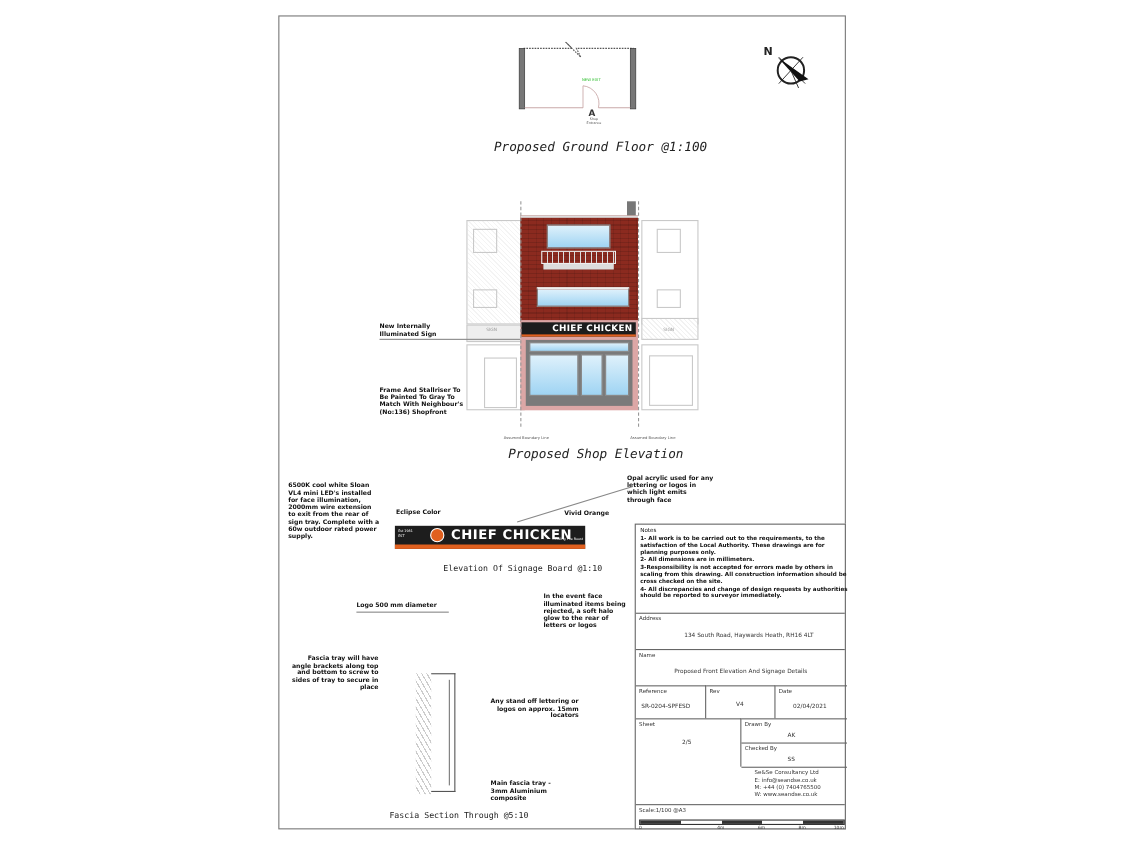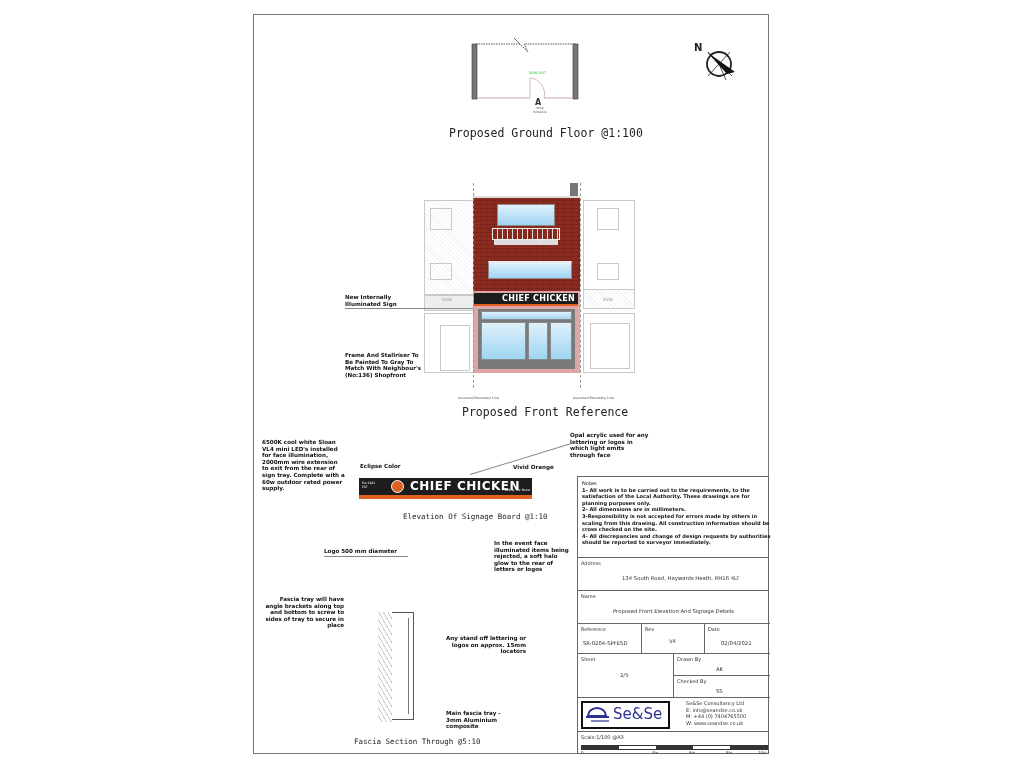--- a/index.html
+++ b/index.html
@@ -1,20 +1,20 @@
 <!DOCTYPE html>
 <html><head>
 <meta charset="utf-8">
 <style>
   html,body{margin:0;padding:0;background:#ffffff;}
   body{width:1024px;height:768px;position:relative;overflow:hidden;font-family:"DejaVu Sans",sans-serif;color:#222;}
   .sheet{position:absolute;left:253px;top:14px;width:516px;height:740px;border:1.5px solid #777;box-sizing:border-box;background:#fff;}
   .abs{position:absolute;}
   .title{font-family:"DejaVu Sans Mono",monospace;font-size:10.5px;color:#222;letter-spacing:0px;white-space:nowrap;}
-  .title-lg{font-size:11.5px;}
+  .title-lg{font-size:11.5px;font-style:italic;}
   .note{font-family:"DejaVu Sans",sans-serif;font-size:5.6px;line-height:6.6px;color:#111;font-weight:bold;}
   .tiny{font-size:3.4px;color:#555;white-space:nowrap;}
   .lead{position:absolute;height:0;border-top:0.8px solid #888;transform-origin:0 0;}
   
   .tb{position:absolute;left:577px;top:476px;width:192px;height:278px;border:1px solid #666;box-sizing:border-box;background:#fff;}
   .tb-cell{position:absolute;border-top:1px solid #666;box-sizing:border-box;}
   .tb-label{position:absolute;left:3px;top:2px;font-size:5px;color:#333;}
   .tb-val{position:absolute;font-size:5.3px;color:#333;white-space:nowrap;}
   .notes-text{font-size:5.1px;line-height:6.6px;font-weight:bold;color:#111;padding:3px 4px;}
   
@@ -86,21 +86,21 @@
   <div class="abs win" style="left:61px;top:128px;width:91px;height:9px;"></div>
   <div class="abs win" style="left:61px;top:139px;width:45px;height:38px;"></div>
   <div class="abs win" style="left:108px;top:139px;width:20px;height:38px;"></div>
   <div class="abs win" style="left:130px;top:139px;width:22px;height:38px;"></div>
 
   <div class="abs" style="left:53px;top:0;width:0;height:205px;border-left:0.6px dashed #999;"></div>
   <div class="abs" style="left:160px;top:0;width:0;height:205px;border-left:0.6px dashed #999;"></div>
 </div>
 <div class="abs tiny" style="left:458px;top:396px;">Assumed Boundary Line</div>
 <div class="abs tiny" style="left:573px;top:396px;">Assumed Boundary Line</div>
-<div class="abs title title-lg" style="left:462px;top:405px;">Proposed Front Reference</div>
+<div class="abs title title-lg" style="left:462px;top:405px;">Proposed Shop Elevation</div>
 
 <div class="abs note" style="left:345px;top:294px;width:62px;">New Internally Illuminated Sign</div>
 <div class="lead" style="left:345px;top:308px;width:128px;"></div>
 <div class="abs note" style="left:345px;top:352px;width:80px;">Frame And Stallriser To Be Painted To Gray To Match With Neighbour's (No:136) Shopfront</div>
 
 <div class="abs note" style="left:262px;top:439px;width:84px;">6500K cool white Sloan VL4 mini LED's installed for face illumination, 2000mm wire extension to exit from the rear of sign tray. Complete with a 60w outdoor rated power supply.</div>
 <div class="abs note" style="left:360px;top:463px;">Eclipse Color</div>
 <div class="abs note" style="left:513px;top:464px;">Vivid Orange</div>
 <div class="abs note" style="left:570px;top:432px;width:80px;">Opal acrylic used for any lettering or logos in which light emits through face</div>
 <div class="lead" style="left:470px;top:474px;width:110px;transform:rotate(-17deg);"></div>
@@ -160,30 +160,20 @@
     <span class="tb-val" style="left:42px;top:18px;">2/5</span>
   </div>
   <div class="tb-cell" style="left:96px;top:176px;width:96px;height:22px;">
     <span class="tb-label">Drawn By</span>
     <span class="tb-val" style="left:42px;top:12px;">AK</span>
   </div>
   <div class="tb-cell" style="left:96px;top:198px;width:96px;height:22px;">
     <span class="tb-label">Checked By</span>
     <span class="tb-val" style="left:42px;top:12px;">SS</span>
   </div>
-  <div class="tb-cell" style="left:0;top:220px;width:96px;height:34px;">
-    <div style="position:absolute;left:3px;top:3px;width:89px;height:28px;border:2.5px solid #111;box-sizing:border-box;">
-      <svg width="26" height="20" viewBox="0 0 26 20" style="position:absolute;left:2px;top:1px;">
-        <path d="M3 12 A9 8 0 0 1 21 12 Z" fill="none" stroke="#2e3192" stroke-width="2"></path>
-        <line x1="1" y1="13" x2="24" y2="13" stroke="#2e3192" stroke-width="2"></line>
-        <line x1="6" y1="17" x2="24" y2="17" stroke="#2e3192" stroke-width="1.2"></line>
-      </svg>
-      <span style="position:absolute;left:30px;top:2px;font-size:15px;color:#2e3192;">Se&amp;Se</span>
-    </div>
-  </div>
   <div class="tb-cell" style="left:96px;top:220px;width:96px;height:34px;font-size:5px;line-height:6.5px;color:#333;padding:2px 0 0 12px;">
     <div>Se&amp;Se Consultancy Ltd</div>
     <div>E: info@seandse.co.uk</div>
     <div>M: +44 (0) 7404765500</div>
     <div>W: www.seandse.co.uk</div>
   </div>
   <div class="tb-cell" style="left:0;top:254px;width:100%;height:24px;">
     <span class="tb-label">Scale:1/100 @A3</span>
     <div style="position:absolute;left:3px;top:13px;width:185px;height:3px;border:0.6px solid #333;background:repeating-linear-gradient(90deg,#333 0 37px,#fff 37px 74px);"></div>
     <span class="tb-val" style="left:3px;top:18px;font-size:4px;">0</span>

